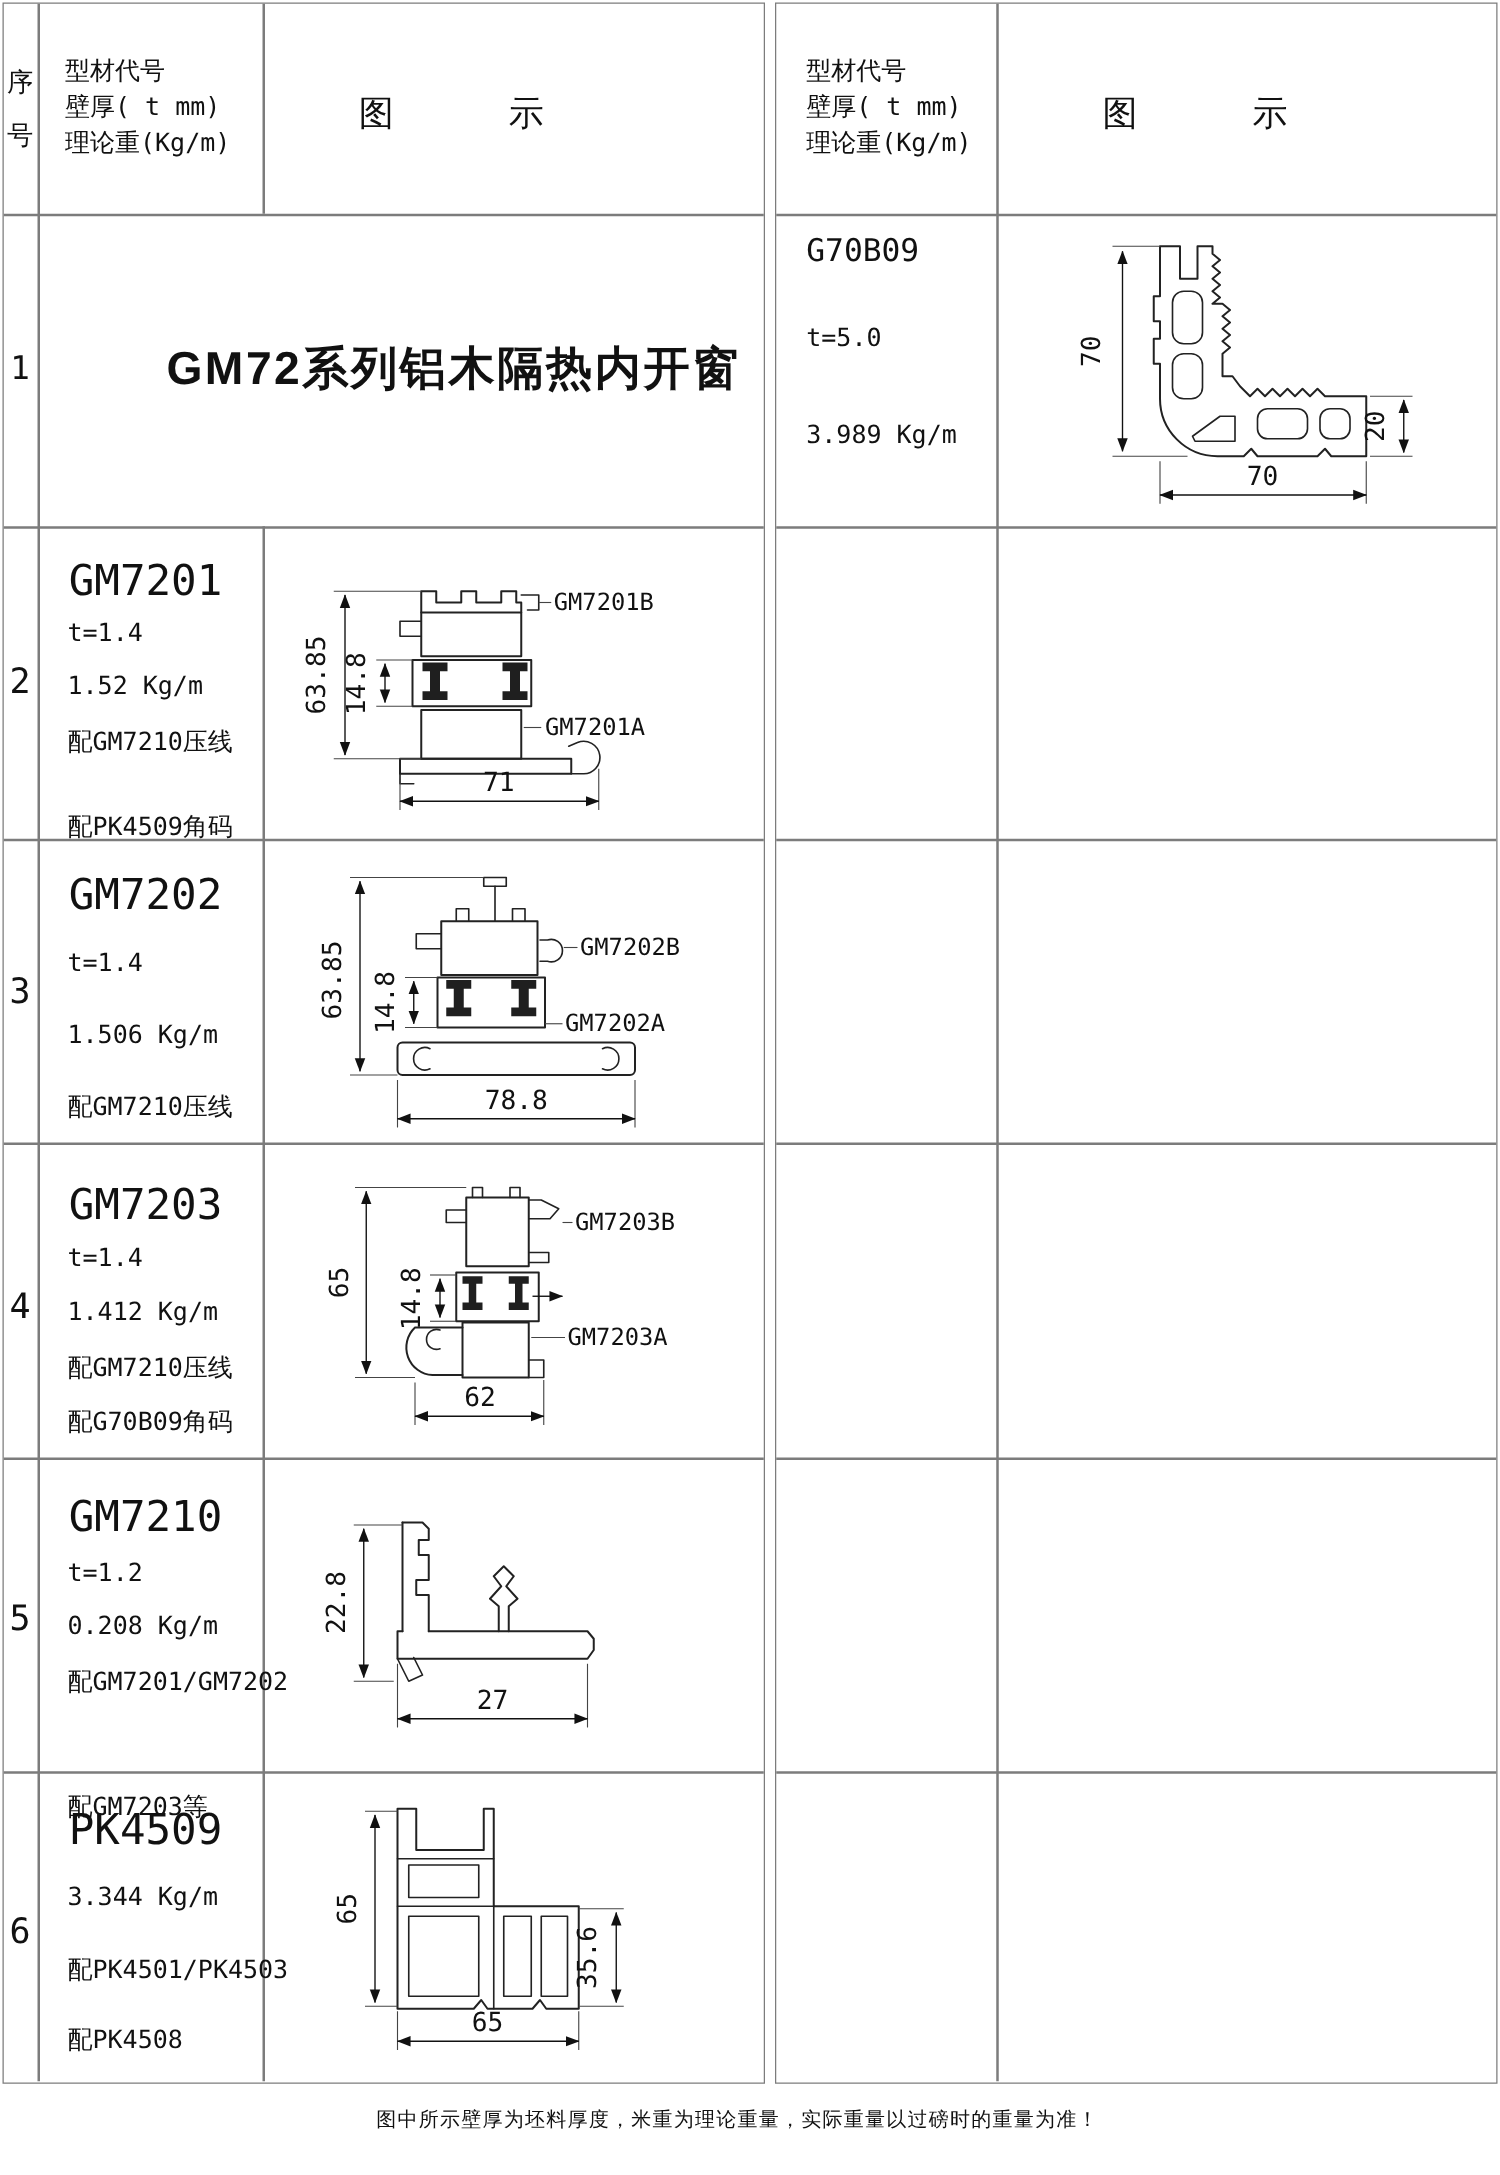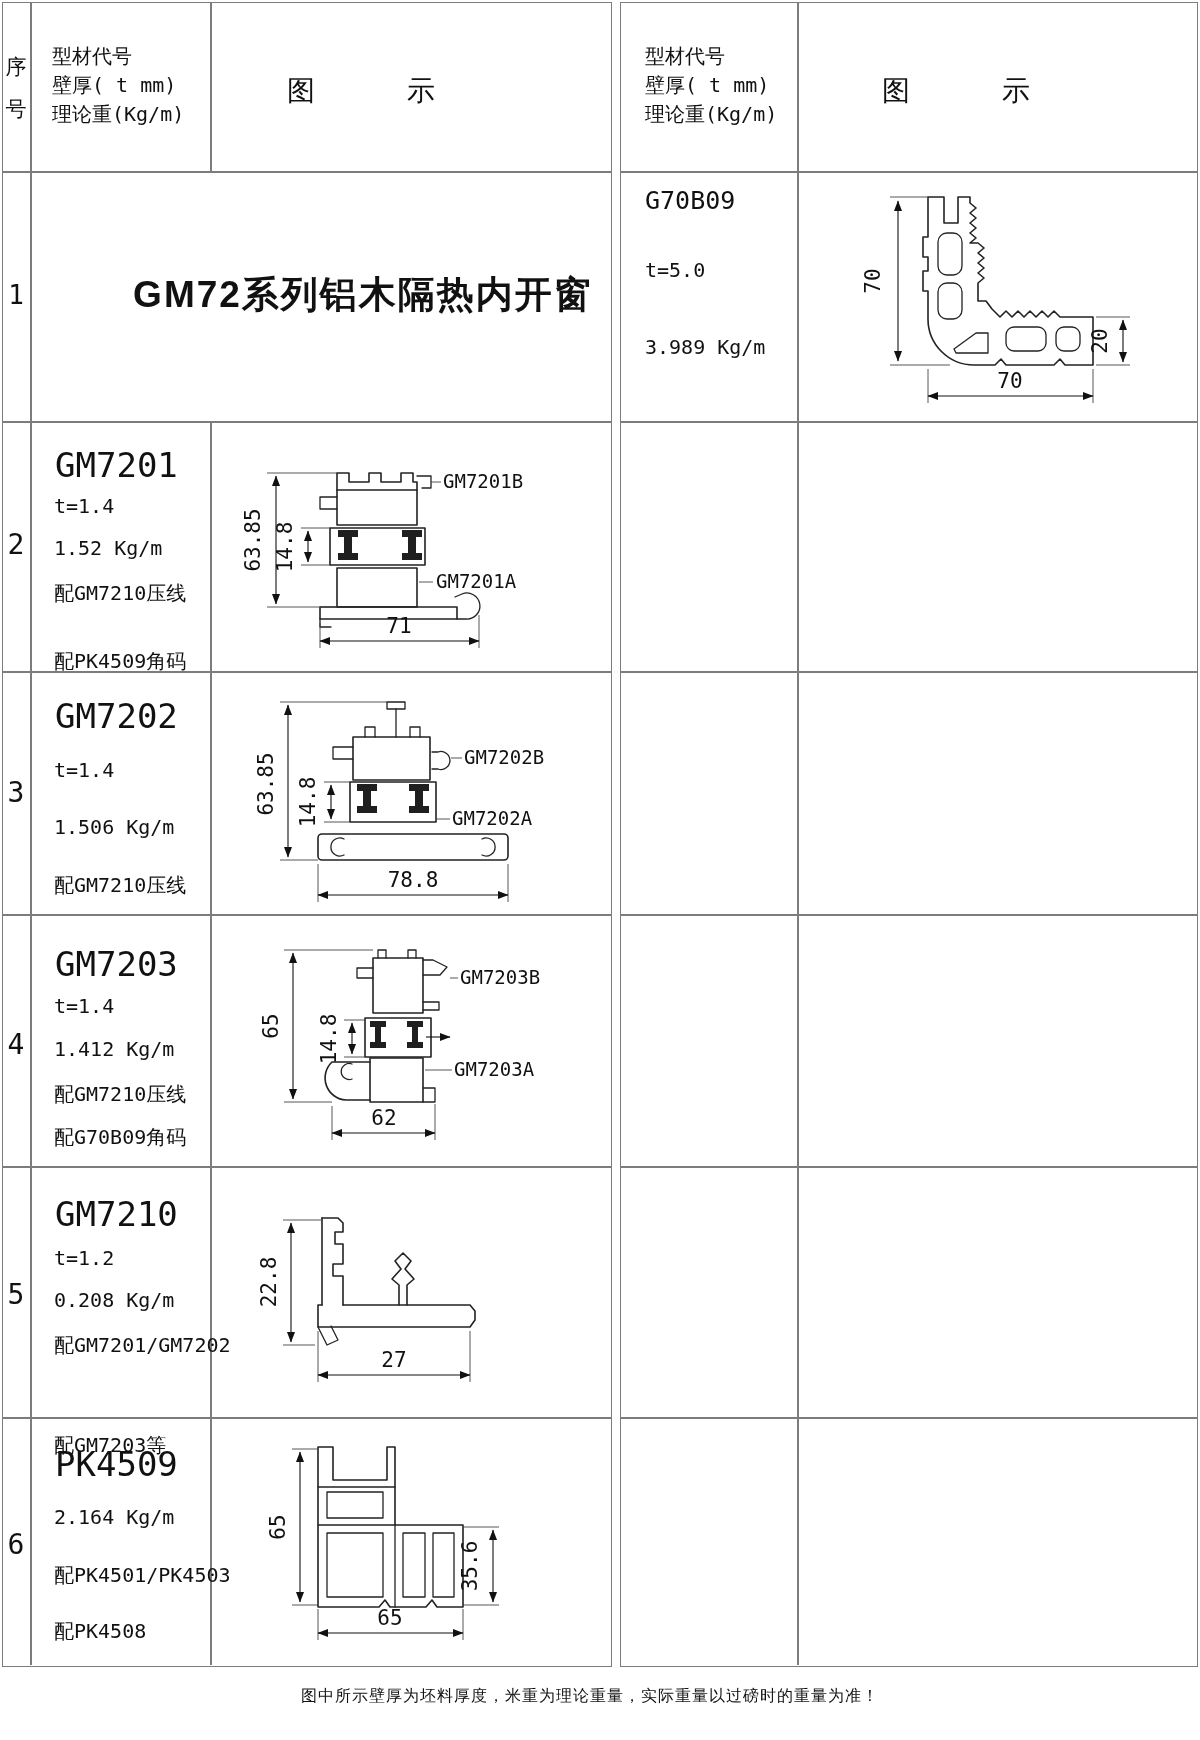--- a/index.html
+++ b/index.html
@@ -103,21 +103,21 @@
   <div class="t spec cjkmix" style="left:54px;top:1081px;">配GM7210压线</div>
   <div class="t spec cjkmix" style="left:54px;top:1124px;">配G70B09角码</div>
 
   <div class="t code mono" style="left:55px;top:1194px;">GM7210</div>
   <div class="t spec cjkmix" style="left:54px;top:1246px;">t=1.2</div>
   <div class="t spec cjkmix" style="left:54px;top:1288px;">0.208 Kg/m</div>
   <div class="t spec cjkmix" style="left:54px;top:1332px;">配GM7201/GM7202</div>
   <div class="t spec cjkmix" style="left:54px;top:1432px;">配GM7203等</div>
 
   <div class="t code mono" style="left:55px;top:1444px;">PK4509</div>
-  <div class="t spec cjkmix" style="left:54px;top:1505px;">2.164 Kg/m</div>
+  <div class="t spec cjkmix" style="left:54px;top:1505px;">3.344 Kg/m</div>
   <div class="t spec cjkmix" style="left:54px;top:1562px;">配PK4501/PK4503</div>
   <div class="t spec cjkmix" style="left:54px;top:1618px;">配PK4508</div>
 
   <div class="t code mono" style="left:645px;top:186px;font-size:25px;">G70B09</div>
   <div class="t spec cjkmix" style="left:645px;top:258px;">t=5.0</div>
   <div class="t spec cjkmix" style="left:645px;top:335px;">3.989 Kg/m</div>
 
   <svg style="left:850px;top:175px;" width="300" height="245" viewBox="0 0 300 245">
     <defs>
         <marker id="ar1" viewBox="0 0 10 10" refX="9.5" refY="5" markerWidth="10" markerHeight="10" orient="auto-start-reverse">

